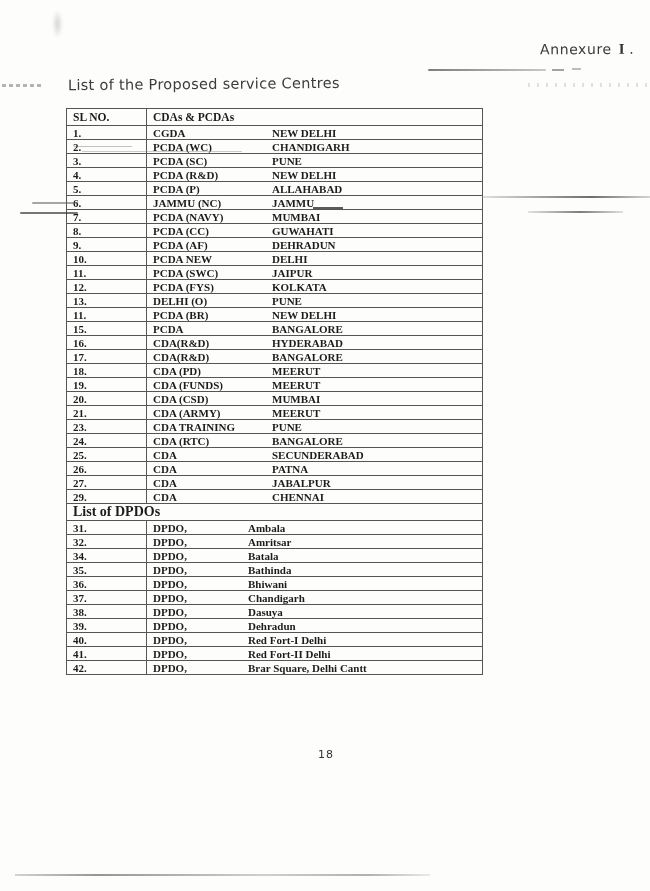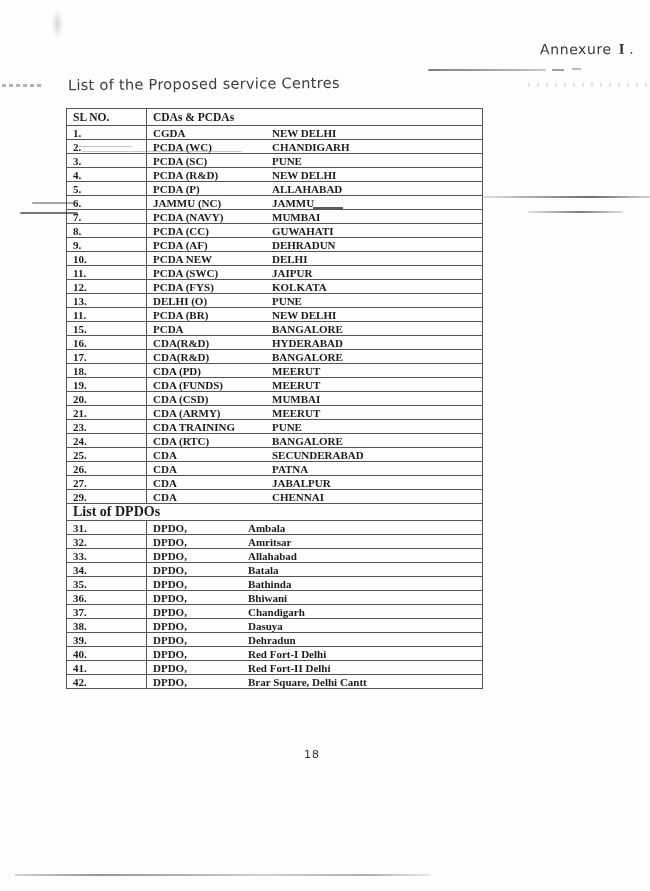--- a/index.html
+++ b/index.html
@@ -37,21 +37,21 @@
   }
   table.sc{border:1.5px solid #3f3f3f;}
   table.sc thead th{height:16px;font-size:11.5px;}
   table.sc tbody td{height:13px;}
   .c-no{width:73px;}
   .nm{display:inline-block;width:119px;}
   .dpdo-row .nm{width:95px;}
   td.section{height:13px;text-align:center;padding:0;font-size:14px;}
   
   .page-number{
-    position:absolute;left:304px;top:748px;
+    position:absolute;left:318px;top:748px;
     font-family:"DejaVu Sans",sans-serif;font-size:11px;color:#333;
     letter-spacing:1px;
   }
   
   .art{position:absolute;pointer-events:none;}
   .a-annex-line{left:428px;top:69px;width:118px;height:2px;
     background:linear-gradient(to right,rgba(70,70,70,.7),rgba(100,100,100,.35));border-radius:1px;}
   .a-annex-dash1{left:552px;top:69px;width:12px;height:1.5px;background:rgba(90,90,90,.55);}
   .a-annex-dash2{left:572px;top:68px;width:9px;height:1.5px;background:rgba(110,110,110,.45);}
   .a-annex-specks{left:528px;top:83px;width:120px;height:4px;
@@ -303,26 +303,20 @@
       </td>
     </tr>
 
     <tr class="dpdo-row">
       <td class="c-no">32.</td>
       <td class="c-main">
         <span class="nm">DPDO,</span><span class="loc">Amritsar</span>
       </td>
     </tr>
 
-    <tr class="dpdo-row">
-      <td class="c-no">33.</td>
-      <td class="c-main">
-        <span class="nm">DPDO,</span><span class="loc">Allahabad</span>
-      </td>
-    </tr>
 
     <tr class="dpdo-row">
       <td class="c-no">34.</td>
       <td class="c-main">
         <span class="nm">DPDO,</span><span class="loc">Batala</span>
       </td>
     </tr>
 
     <tr class="dpdo-row">
       <td class="c-no">35.</td>

